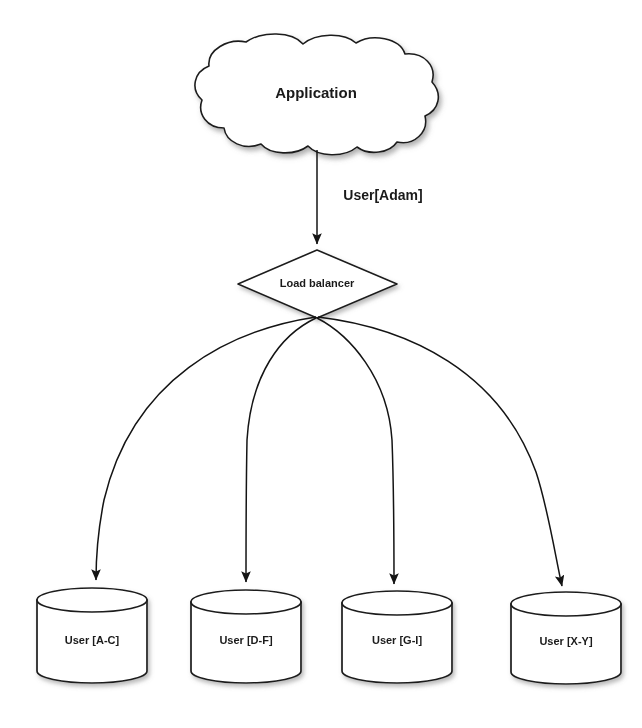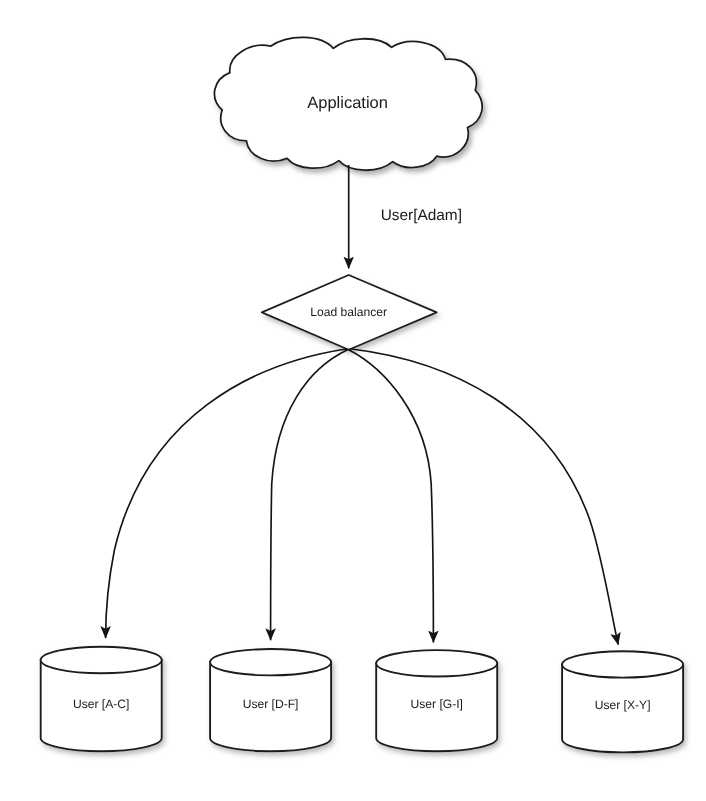--- a/index.html
+++ b/index.html
@@ -11,20 +11,21 @@
     width: 642px;
     height: 728px;
     font-family: "Liberation Sans", sans-serif;
     overflow: hidden;
   }
   #diagram-root {
     position: relative;
     width: 642px;
     height: 728px;
     background: #ffffff;
+    font-weight: bold;
   }
   #diagram-svg {
     position: absolute;
     top: 0;
     left: 0;
     width: 642px;
     height: 728px;
     display: block;
   }
   .node-label {

